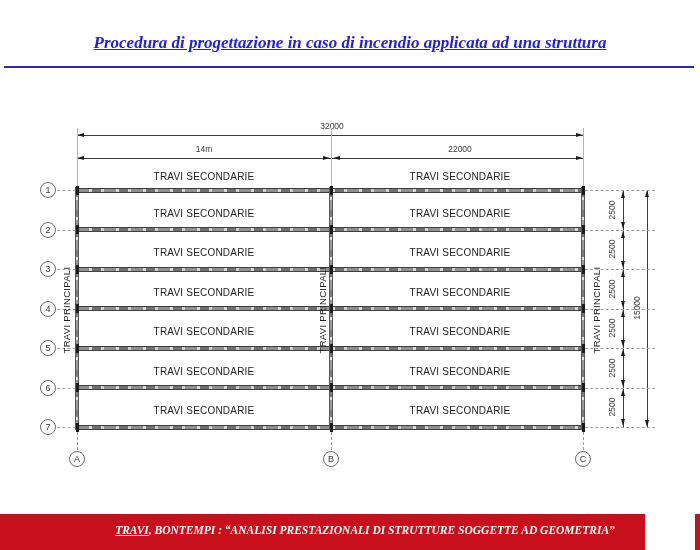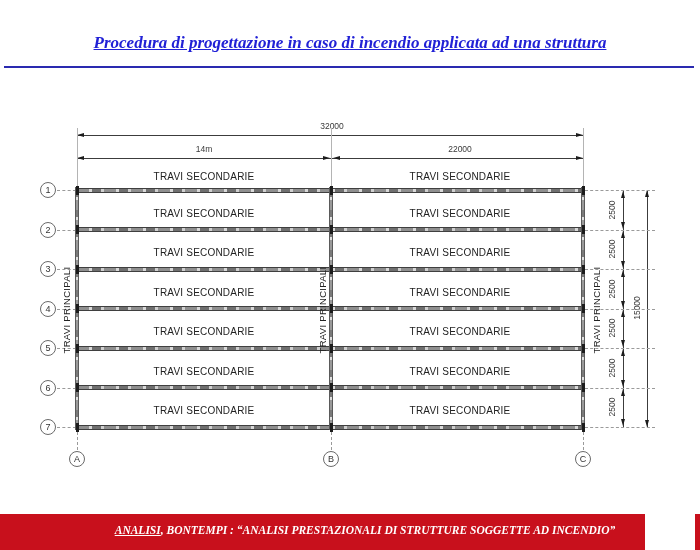--- a/index.html
+++ b/index.html
@@ -176,17 +176,17 @@
       <div class="extv" style="left:331px;top:432px;height:18px;"></div>
       <div class="bubble" style="left:323px;top:451px;">B</div>
       <div class="extv" style="left:583px;top:432px;height:18px;"></div>
       <div class="bubble" style="left:575px;top:451px;">C</div>
     </div>
 
   <div class="footer-bar">
     
   </div>
   <div class="credit">
-    <span class="u">ANALISI</span><span>, BONTEMPI : “ANALISI PRESTAZIONALI DI STRUTTURE SOGGETTE AD INCENDIO”</span>
+    <span class="u">TRAVI</span><span>, BONTEMPI : “ANALISI PRESTAZIONALI DI STRUTTURE SOGGETTE AD GEOMETRIA”</span>
   </div>
   <div class="footer-strip"></div>
 
 </div>
 
 </body></html>

